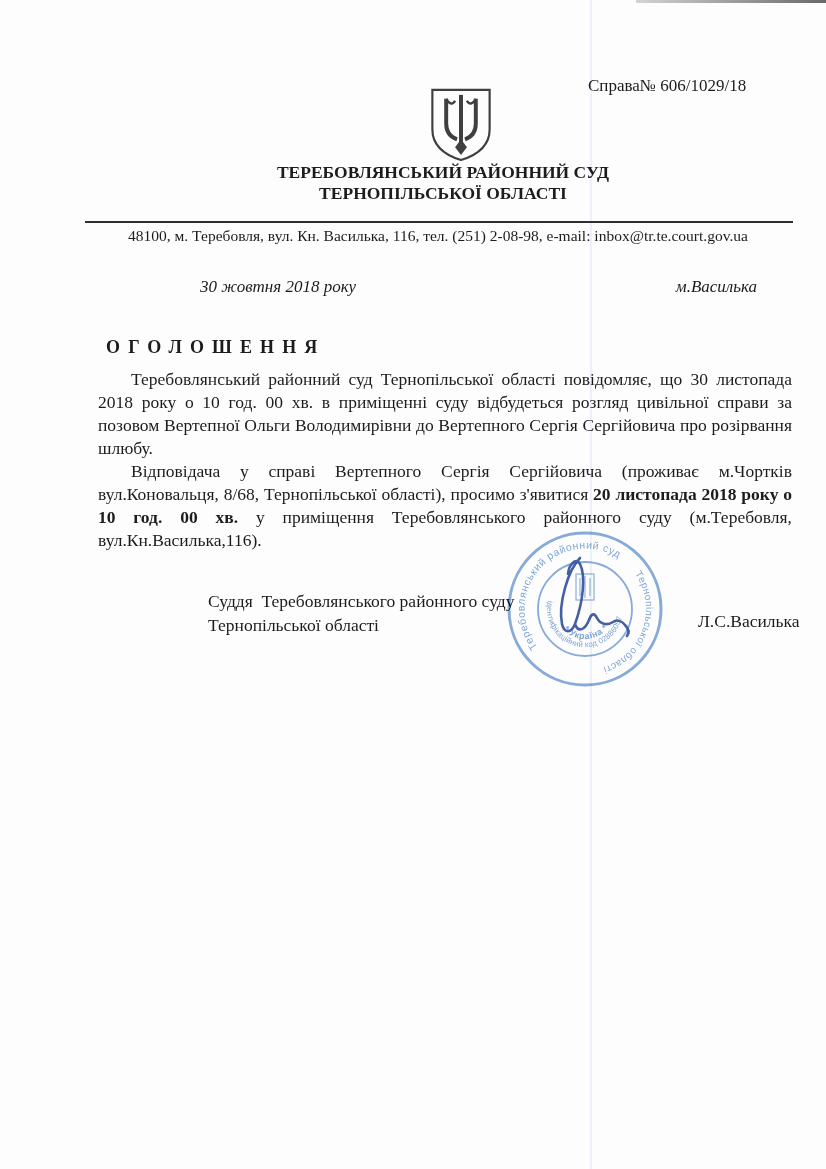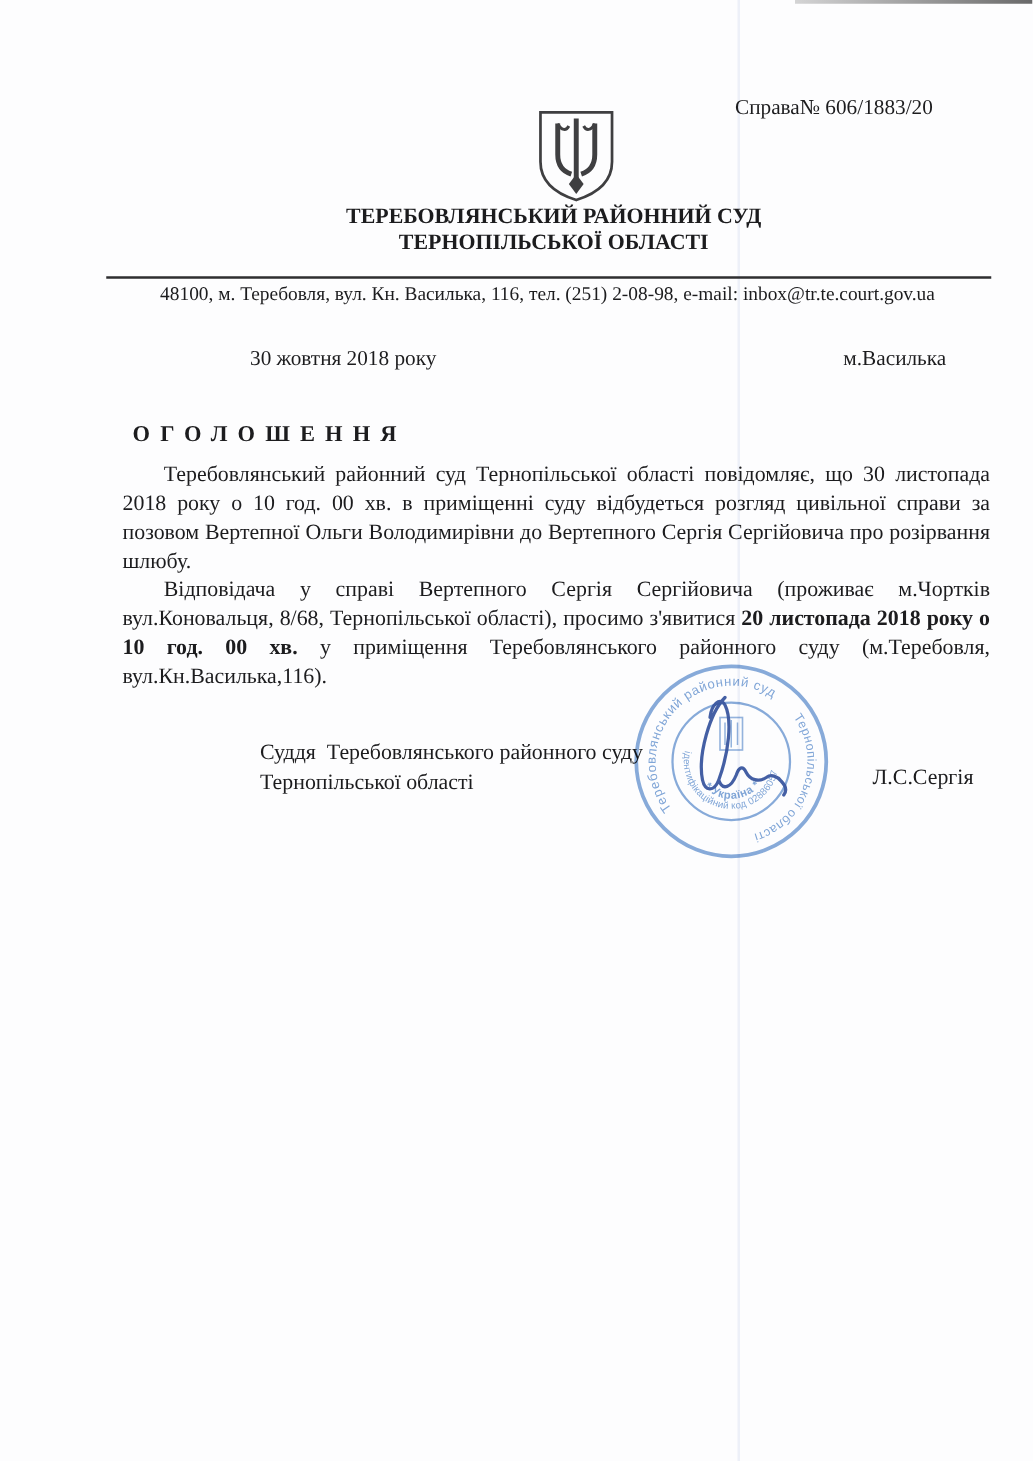--- a/index.html
+++ b/index.html
@@ -17,21 +17,21 @@
     background:linear-gradient(to right, rgba(90,90,90,.25), rgba(55,55,55,.75));}
   .scan-streak{position:absolute;top:0;left:590px;width:2px;height:100%;
     background:rgba(140,165,215,.14);}
   .case-number{position:absolute;top:76px;left:588px;font-size:17px;white-space:nowrap;}
   .emblem{position:absolute;top:86px;left:426px;width:70px;height:77px;}
   .court-name{position:absolute;top:162px;left:98px;width:690px;
     text-align:center;font-weight:bold;font-size:17.5px;line-height:21px;}
   .rule{position:absolute;top:221px;left:85px;width:708px;height:2px;background:#2e2e30;}
   .address{position:absolute;top:227px;left:68px;width:740px;text-align:center;
     font-size:15.5px;white-space:nowrap;}
-  .date-row{position:absolute;top:277px;left:0;width:826px;height:22px;font-size:17px;}
+  .date-row{position:absolute;top:277px;left:0;width:826px;height:22px;font-size:17px;font-style:italic;}
   .date-row .doc-date{position:absolute;left:200px;white-space:nowrap;}
   .date-row .doc-city{position:absolute;right:69px;white-space:nowrap;}
   .doc-title{position:absolute;top:337px;left:98px;width:690px;text-align:left;
     font-weight:bold;font-size:18px;letter-spacing:0.45em;text-indent:0.45em;}
   .body-text{position:absolute;top:368px;left:98px;width:694px;z-index:2;}
   .body-text p{margin:0;font-size:17.5px;line-height:23px;text-align:justify;
     text-indent:33px;}
   .sig-role{position:absolute;top:589px;left:208px;font-size:17.5px;line-height:24px;
     white-space:pre-wrap;z-index:2;}
   .sig-name{position:absolute;top:611px;left:698px;font-size:17.5px;white-space:nowrap;z-index:2;}
@@ -40,21 +40,21 @@
   .stamp text{font-family:"Liberation Sans","DejaVu Sans",sans-serif;}
 </style>
 </head>
 <body>
 
 <div class="page">
 
   <div class="scan-top-line"></div>
   <div class="scan-streak"></div>
 
-  <div class="case-number">Справа№ 606/1883/20</div>
+  <div class="case-number">Справа№ 606/1029/18</div>
 
   <svg class="emblem" viewBox="0 0 70 78">
     <path d="M6,4 H64 V44 C64,61 51,70 35,75 C19,70 6,61 6,44 Z" fill="none" stroke="#3f3f41" stroke-width="2.2"></path>
     <path d="M35,9 V58" fill="none" stroke="#3f3f41" stroke-width="4"></path>
     <path d="M20,13 V38 C20,47 25,52 31,54" fill="none" stroke="#3f3f41" stroke-width="4"></path>
     <path d="M50,13 V38 C50,47 45,52 39,54" fill="none" stroke="#3f3f41" stroke-width="4"></path>
     <path d="M20,13 C23,19 27,19 29,15" fill="none" stroke="#3f3f41" stroke-width="2.4"></path>
     <path d="M50,13 C47,19 43,19 41,15" fill="none" stroke="#3f3f41" stroke-width="2.4"></path>
     <path d="M35,54 L41,62 L35,70 L29,62 Z" fill="#3f3f41"></path>
   </svg>
@@ -75,21 +75,21 @@
 
   <div class="doc-title">ОГОЛОШЕННЯ</div>
 
   <div class="body-text">
     <p>Теребовлянський районний суд Тернопільської області повідомляє, що 30 листопада 2018 року о 10 год. 00 хв. в приміщенні суду відбудеться розгляд цивільної справи за позовом Вертепної Ольги Володимирівни до Вертепного Сергія Сергійовича про розірвання шлюбу.</p>
     <p><span>Відповідача у справі Вертепного Сергія Сергійовича (проживає м.Чортків вул.Коновальця, 8/68, Тернопільської області),  просимо з'явитися </span><b>20 листопада 2018 року о 10 год. 00 хв.</b><span> у приміщення Теребовлянського районного суду (м.Теребовля, вул.Кн.Василька,116).</span></p>
   </div>
 
   <div class="sig-role"><span>Суддя  Теребовлянського районного суду</span><br><span>Тернопільської області</span></div>
 
-  <div class="sig-name">Л.С.Сергія</div>
+  <div class="sig-name">Л.С.Василька</div>
 
   <svg class="stamp" viewBox="0 0 170 170">
     <defs>
       <path id="ringPath" d="M41.87,128.13 A61,61 0 0 1 128.13,41.87 A61,61 0 0 1 85,146" fill="none"></path>
       <path id="codePath" d="M48.3,75.2 A38,38 0 1 0 121.7,75.2" fill="none"></path>
       <path id="countryPath" d="M62,104.3 A30,30 0 0 0 108,104.3" fill="none"></path>
     </defs>
     <circle cx="85" cy="85" r="76" fill="none" stroke="#7ba3d6" stroke-width="3" opacity="0.9"></circle>
     <circle cx="85" cy="85" r="47" fill="none" stroke="#7ba3d6" stroke-width="1.8" opacity="0.9"></circle>
 

